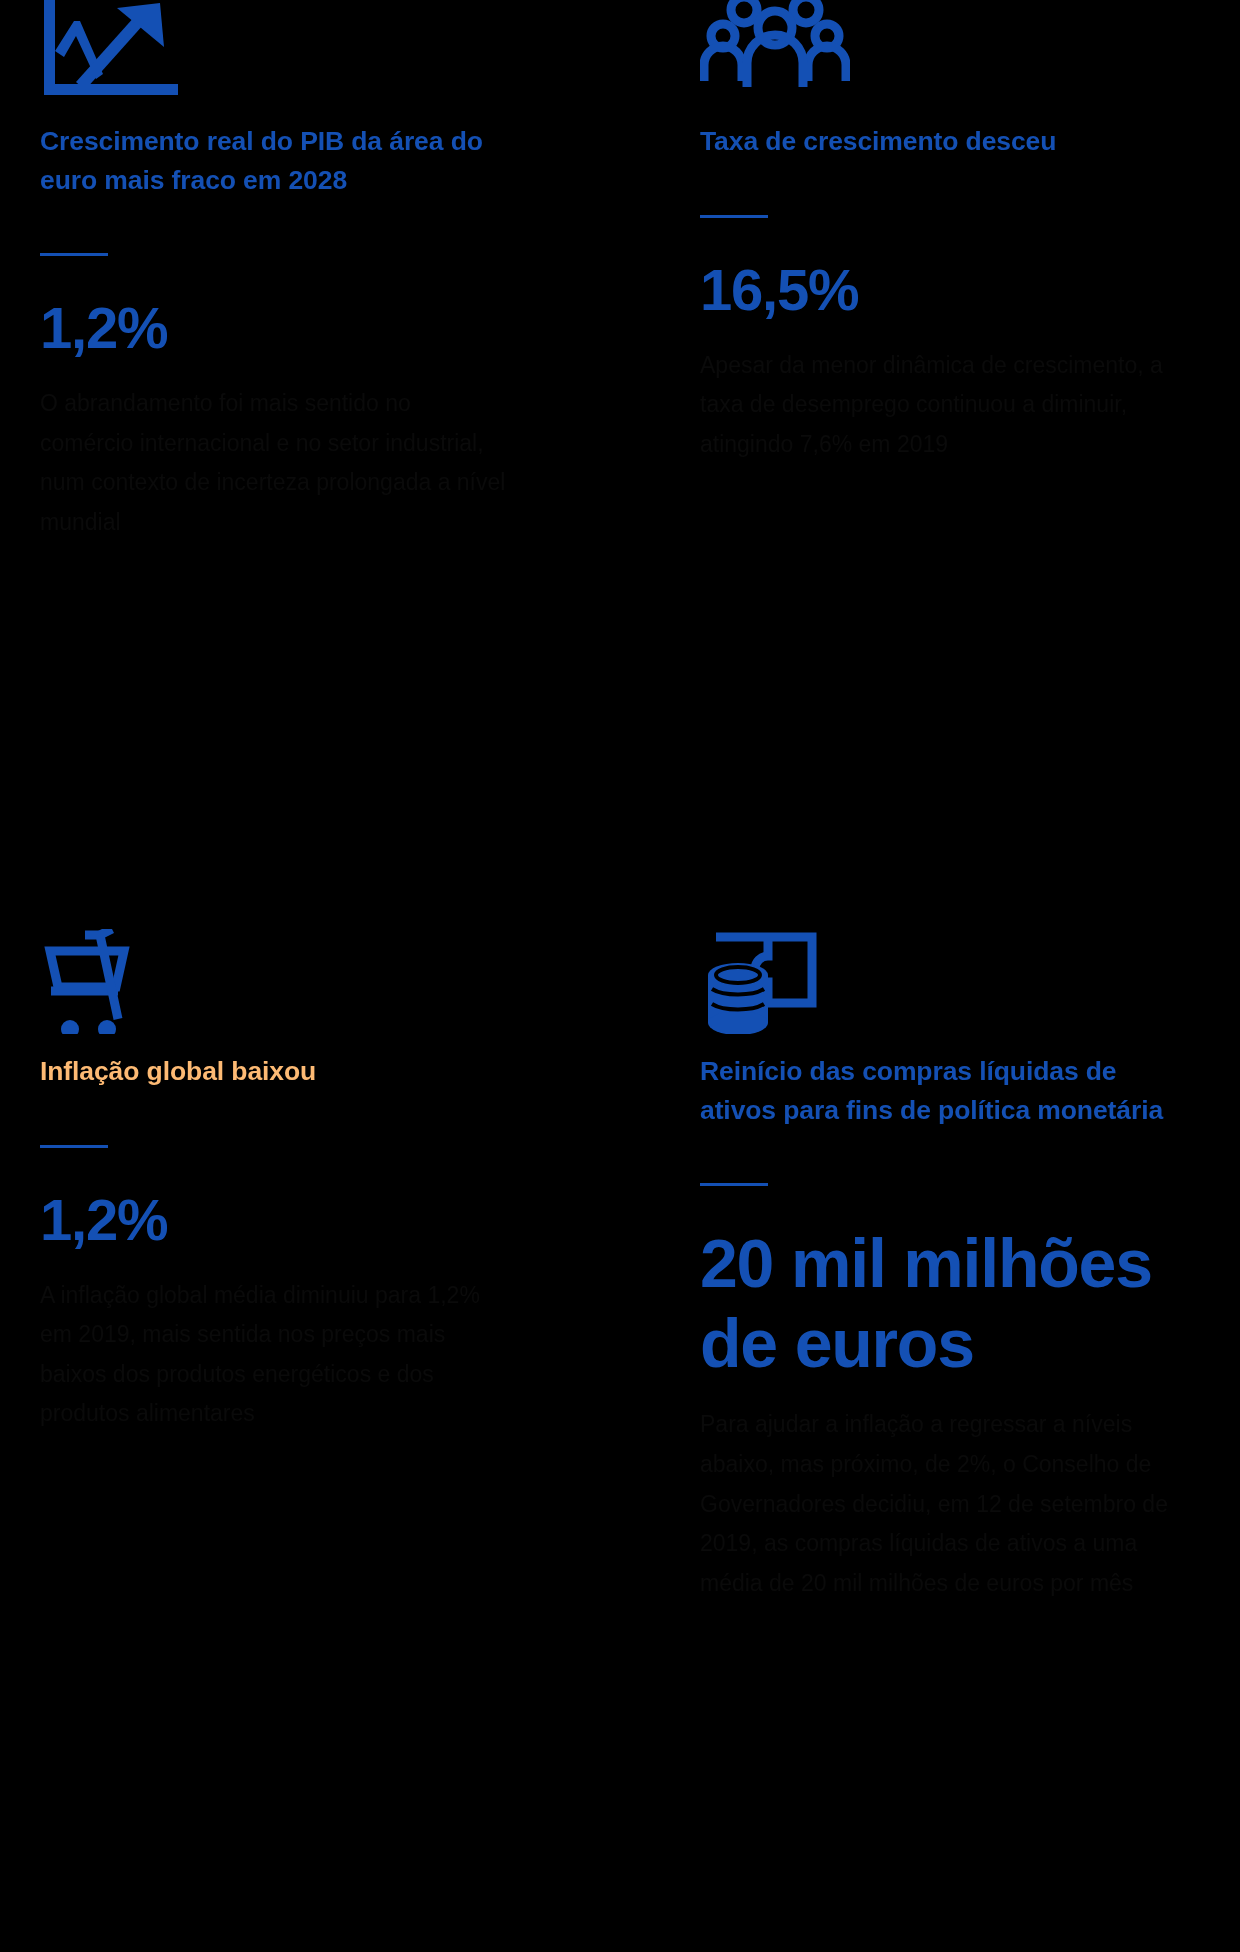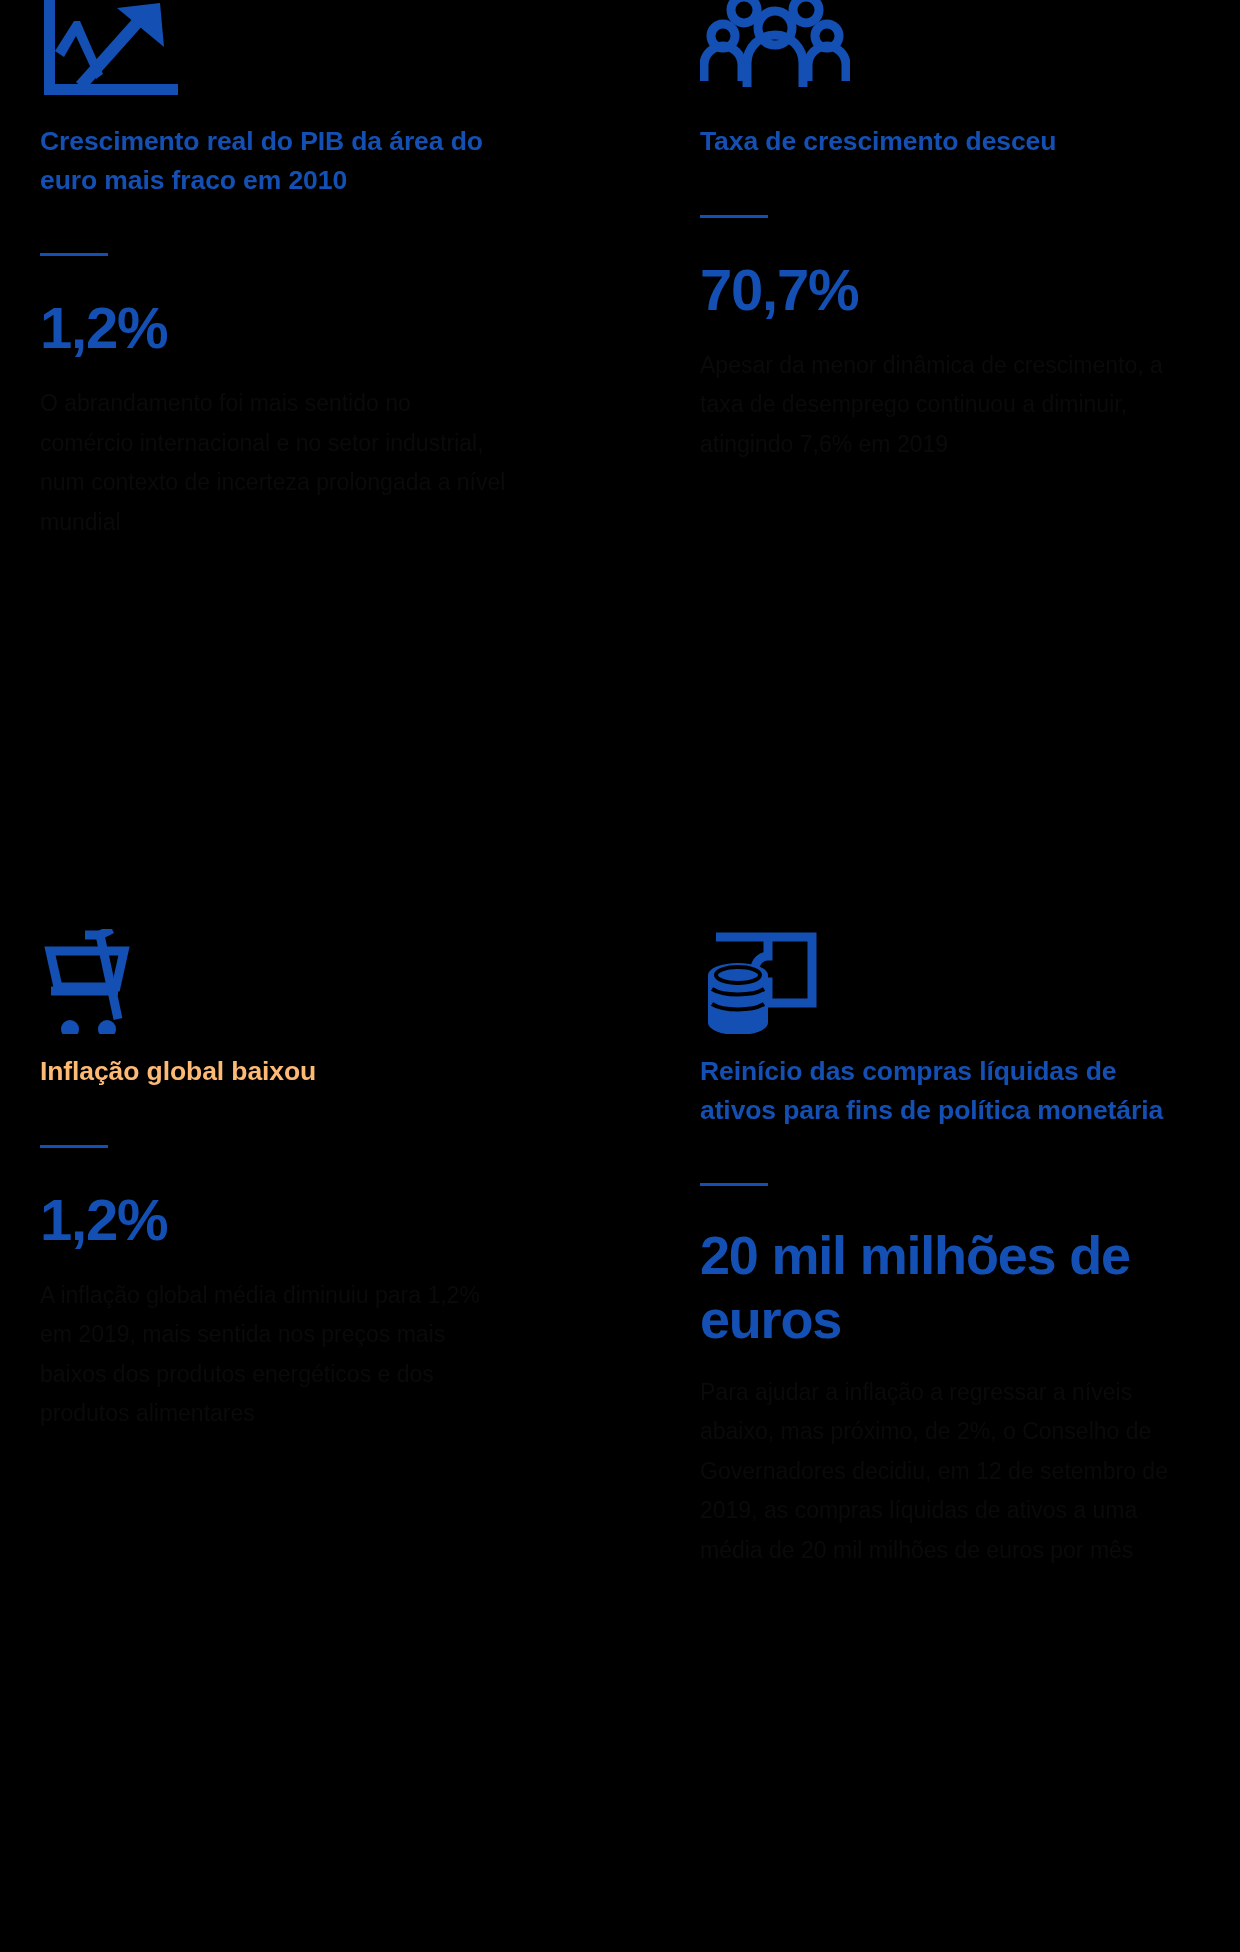--- a/index.html
+++ b/index.html
@@ -56,21 +56,21 @@
   }
   .figure{
     color:#1450b4;
     font-size:58px;
     font-weight:700;
     line-height:1.17;
     letter-spacing:-1.2px;
     margin:0 0 22px 0;
     max-width:470px;
   }
-  .figure.big{font-size:54px;}
+  .figure.big{font-size:68px;}
   .body-text{
     color:#0a0a0a;
     font-size:23px;
     font-weight:400;
     line-height:1.72;
     margin:0;
     max-width:470px;
   }
   
   .row2{padding-top:0;}
@@ -90,21 +90,21 @@
         <svg width="150" height="105" viewBox="0 0 150 105" aria-hidden="true">
           <g fill="#1450b4">
             <rect x="4" y="0" width="11" height="96"></rect>
             <rect x="4" y="85" width="134" height="11"></rect>
             <polygon points="15,52 34,22 40,22 63,75 56,80 36,37 24,58"></polygon>
             <polygon points="36,83 96,16 104,25 45,91"></polygon>
             <polygon points="120,4 124,48 77,9"></polygon>
           </g>
         </svg>
       </div>
-      <h2 class="panel-title" style="color: rgb(20, 80, 180);">Crescimento real do PIB da área do euro mais fraco em 2010</h2>
+      <h2 class="panel-title" style="color: rgb(20, 80, 180);">Crescimento real do PIB da área do euro mais fraco em 2028</h2>
       <div class="rule" style="background: rgb(20, 80, 180);"></div>
       <p class="figure" style="color: rgb(20, 80, 180);">1,2%</p>
       <p class="body-text" style="color: rgb(10, 10, 10);">O abrandamento foi mais sentido no comércio internacional e no setor industrial, num contexto de incerteza prolongada a nível mundial</p>
     </section>
 
     <section class="panel p2 col2">
       <div class="icon-wrap">
         <svg width="150" height="105" viewBox="0 0 150 105" aria-hidden="true">
           <g fill="none" stroke="#1450b4" stroke-width="9">
             <circle cx="44" cy="11" r="13"></circle>
@@ -113,21 +113,21 @@
             <circle cx="127" cy="37" r="12"></circle>
             <circle cx="75" cy="29" r="17"></circle>
             <path d="M4 82 V66 a19 19 0 0 1 38 0 V82"></path>
             <path d="M108 82 V66 a19 19 0 0 1 38 0 V82"></path>
             <path d="M47 88 V64 a28 28 0 0 1 56 0 V88"></path>
           </g>
         </svg>
       </div>
       <h2 class="panel-title" style="color: rgb(20, 80, 180);">Taxa de crescimento desceu</h2>
       <div class="rule" style="background: rgb(20, 80, 180);"></div>
-      <p class="figure" style="color: rgb(20, 80, 180);">70,7%</p>
+      <p class="figure" style="color: rgb(20, 80, 180);">16,5%</p>
       <p class="body-text" style="color: rgb(10, 10, 10);">Apesar da menor dinâmica de crescimento, a taxa de desemprego continuou a diminuir, atingindo 7,6% em 2019</p>
     </section>
 
     <section class="panel p3 row2">
       <div class="icon-wrap">
         <svg width="150" height="105" viewBox="0 0 150 105" aria-hidden="true">
           <g fill="none" stroke="#1450b4" stroke-width="9">
             <path d="M10 22 H84 L76 58 H18 Z"></path>
             <path d="M11 62 H78"></path>
             <path d="M78 90 L60 6 H45"></path>

